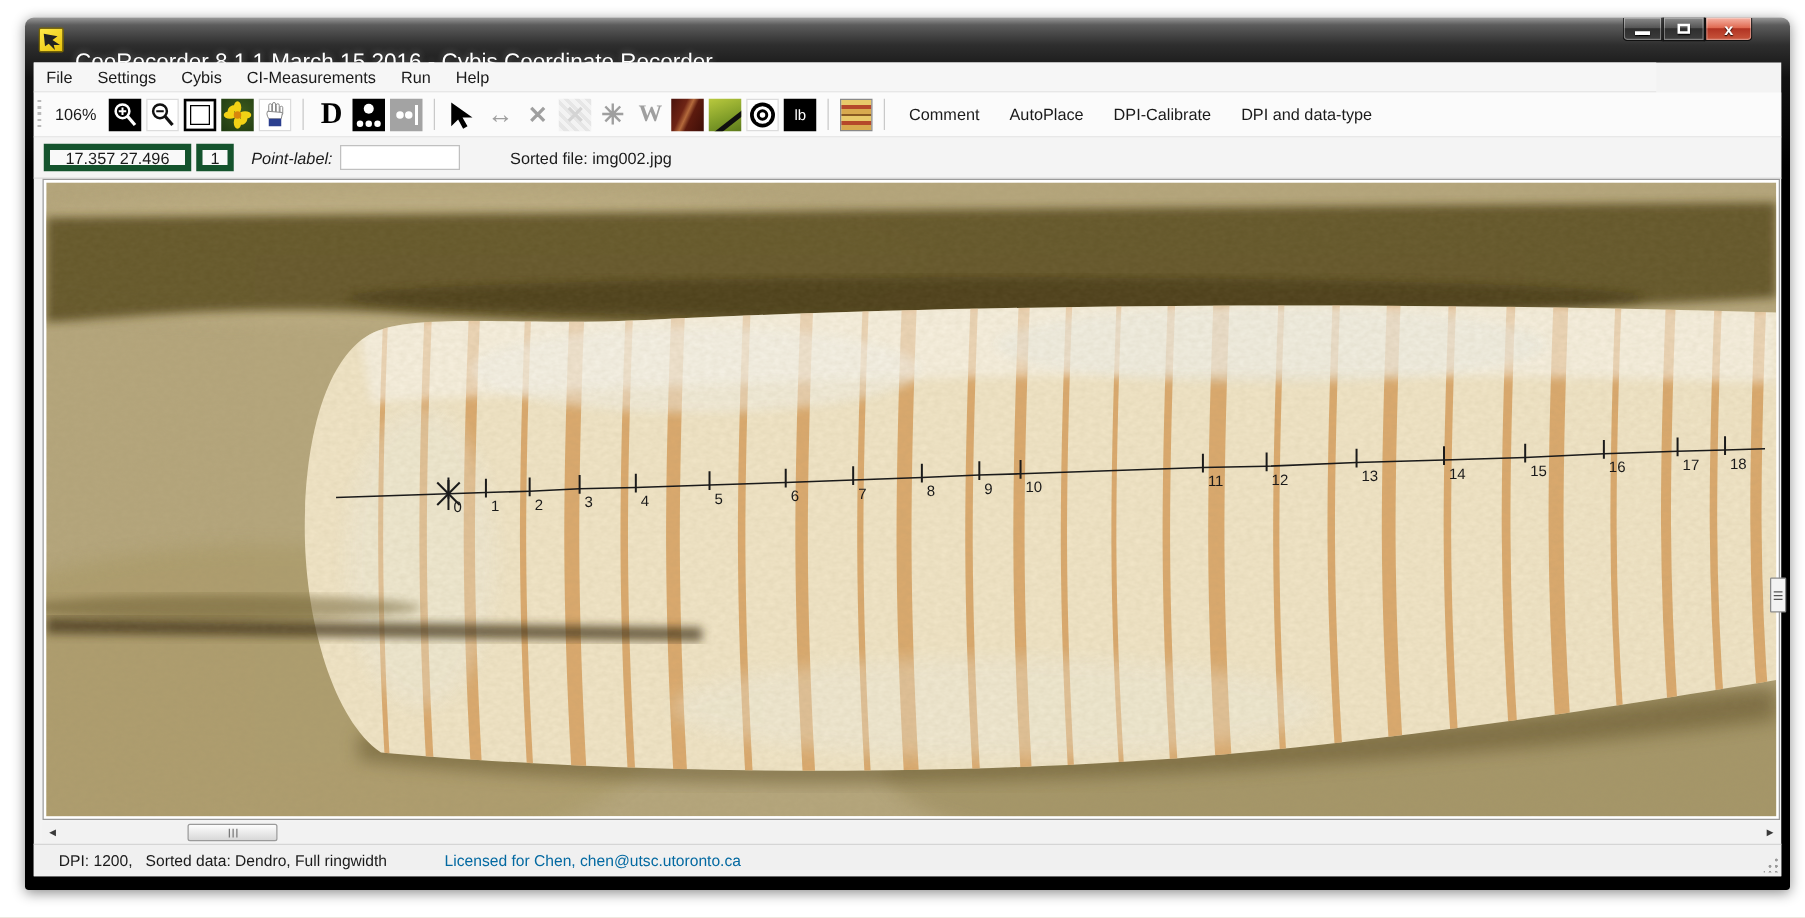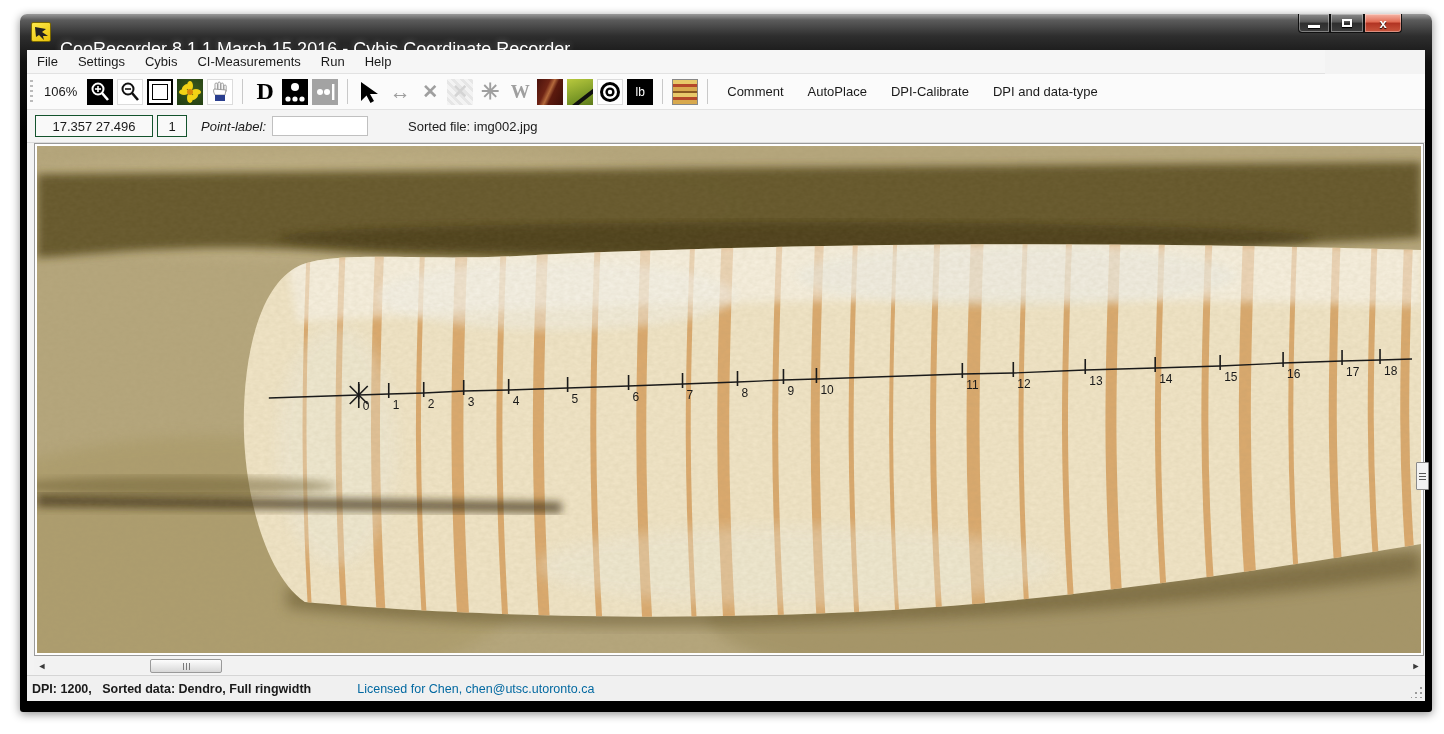--- a/index.html
+++ b/index.html
@@ -71,21 +71,21 @@
   .i-green { background:linear-gradient(160deg,#b9c93e,#7f9c28 60%,#5d7a1c); overflow:hidden; }
   .i-green:before { content:""; position:absolute; left:-4px; top:18px; width:40px; height:4px;
                     background:#101010; transform:rotate(-38deg); }
   .i-lb { background:#000000; color:#fff; font-weight:normal; font-size:12px; }
   .i-sample { background:repeating-linear-gradient(180deg,#e8c96a 0 4px,#b5482a 4px 7px,#d8a94e 7px 11px,#8a5a22 11px 13px); border:1px solid #888; }
 
   
   .coordbar { position:absolute; left:7px; top:96px; width:1398px; height:33px;
               background:#f4f4f4; border-bottom:1px solid #dcdcdc;
               display:flex; align-items:center; font-size:13px; color:#1a1a1a; }
-  .coord-box { border:1px solid #14532d; background:#f9f9f9; height:22px;
+  .coord-box { border:5px solid #14532d; background:#f9f9f9; height:22px;
                display:flex; align-items:center; justify-content:center; }
   .coord-xy { width:118px; margin-left:8px; }
   .coord-count { width:30px; margin-left:4px; }
   .pl-caption { margin:0 6px 0 14px;font-style:italic; }
   .pl-input { width:96px; height:20px; border:1px solid #c0c0c0; background:#fff;
               font-size:12px; padding:0 4px; }
   .img-file { margin-left:40px; }
 
   
   .canvas { position:absolute; left:14px; top:129px; width:1390px; height:513px;
@@ -106,21 +106,21 @@
   .hs-track { position:relative; flex:1; height:16px; }
   .hs-thumb { position:absolute; left:100px; top:1px; width:72px; height:14px;
               background:linear-gradient(180deg,#fdfdfd,#d8d8d8); border:1px solid #9a9a9a;
               border-radius:2px; display:flex; align-items:center; justify-content:center; gap:2px; }
   .hs-thumb i { width:1px; height:7px; background:#7a7a7a; display:block; }
 
   
   .statusbar { position:absolute; left:7px; top:661px; width:1398px; height:26px;
                background:#f0f0f0; border-top:1px solid #d5d5d5;
                display:flex; align-items:center; font-size:12.5px; color:#1a1a1a; }
-  .sb-left { margin-left:5px; font-weight:bold; white-space:pre; }
+  .sb-left { margin-left:20px; font-weight:normal; white-space:pre; }
   .sb-license { margin-left:46px; color:#0369a1; }
   .sb-grip { position:absolute; right:2px; bottom:3px; width:12px; height:12px;
              background:
                radial-gradient(circle at 10px 2px,#9a9a9a 1px,transparent 1.4px),
                radial-gradient(circle at 10px 7px,#9a9a9a 1px,transparent 1.4px),
                radial-gradient(circle at 5px 7px,#9a9a9a 1px,transparent 1.4px),
                radial-gradient(circle at 10px 12px,#9a9a9a 1px,transparent 1.4px),
                radial-gradient(circle at 5px 12px,#9a9a9a 1px,transparent 1.4px),
                radial-gradient(circle at 0px 12px,#9a9a9a 1px,transparent 1.4px); }
 </style>

